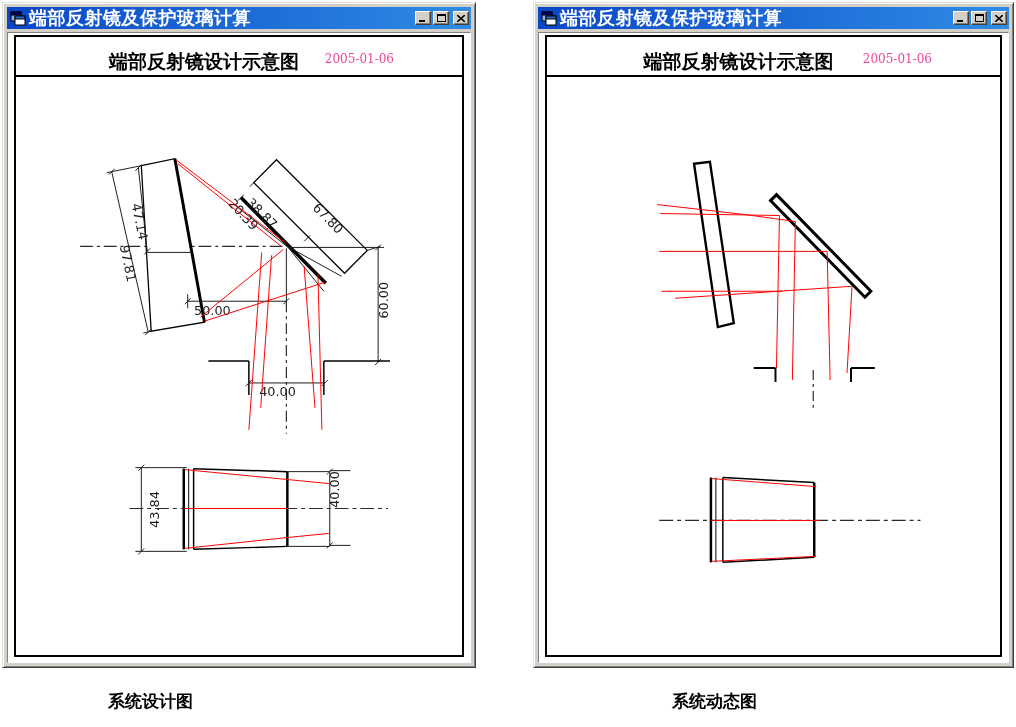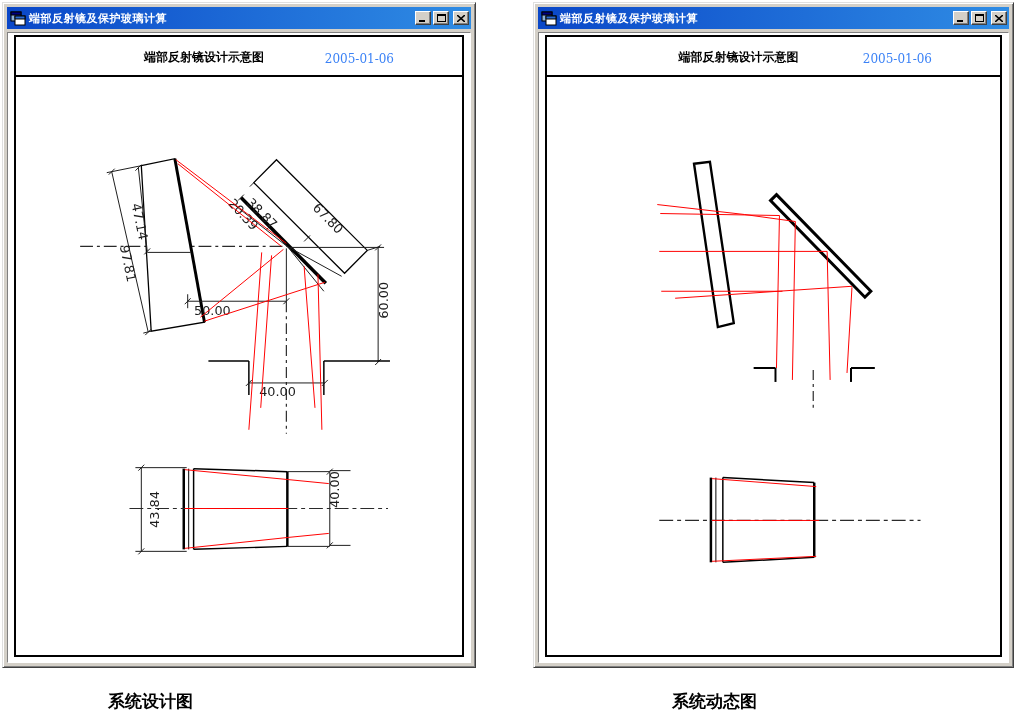--- a/index.html
+++ b/index.html
@@ -7,36 +7,36 @@
        font-family:"Liberation Sans",sans-serif;}
   .win{position:absolute;top:2px;height:666px;background:#d4d0c8;
        border:1px solid;border-color:#dfdfdf #404040 #404040 #dfdfdf;
        box-shadow:inset 1px 1px 0 #ffffff, inset -1px -1px 0 #808080;box-sizing:border-box;}
   .win-left{left:2px;width:474px;}
   .win-right{left:533px;width:481px;}
   .titlebar{position:absolute;left:4px;right:4px;top:4px;height:22px;
        background:linear-gradient(to right,#0a47c8,#2f8ce4);
        display:flex;align-items:center;padding:0 2px;box-sizing:border-box;}
   .app-icon{width:16px;height:15px;margin:0 3px 0 1px;flex:none;}
-  .title-text{color:#ffffff;font-size:11px;font-weight:bold;white-space:nowrap;
+  .title-text{color:#ffffff;font-size:18px;font-weight:bold;white-space:nowrap;
        flex:1;letter-spacing:0.5px;font-family:"Liberation Sans",sans-serif;}
   .tb-btns{display:flex;gap:2px;align-items:center;}
   .tb-btn{width:16px;height:14px;background:#d4d0c8;border:1px solid;
        border-color:#ffffff #404040 #404040 #ffffff;
        box-shadow:inset -1px -1px 0 #808080;display:flex;align-items:center;
        justify-content:center;padding:0;box-sizing:border-box;}
   .tb-btn.close{margin-left:2px;}
   .client{position:absolute;left:4px;right:4px;top:29px;bottom:4px;background:#ffffff;
        border:1px solid;border-color:#808080 #ffffff #ffffff #808080;}
   .frame{position:absolute;left:6px;right:6px;top:2px;bottom:5px;border:2px solid #000000;}
   .head-row{position:relative;height:38px;border-bottom:2px solid #000000;}
   .h-title{position:absolute;left:0;right:70px;top:12px;text-align:center;
-       font-family:"DejaVu Serif",serif;font-weight:bold;font-size:12px;color:#000;}
+       font-family:"DejaVu Serif",serif;font-weight:bold;font-size:19px;color:#000;}
   .h-date{position:absolute;right:68px;top:15px;font-family:"DejaVu Serif",serif;
-       font-size:12px;color:#3b82f6;margin-left:24px;}
+       font-size:12px;color:#ec4899;margin-left:24px;}
   .draw{position:absolute;left:0;right:0;top:40px;bottom:0;}
   .draw svg{display:block;width:100%;height:100%;}
   .caption{position:absolute;top:690px;width:170px;
        font-family:"DejaVu Serif",serif;font-weight:bold;font-size:17px;color:#000;}
   .caption-left{left:108px;}
   .caption-right{left:672px;}
   .thin{stroke:#1c1c1c;stroke-width:1;fill:none;}
   .part{stroke:#000000;stroke-width:1.3;fill:#ffffff;}
   .face{stroke:#000000;fill:none;}
   .ray{stroke:#ff0000;stroke-width:1;fill:none;}

